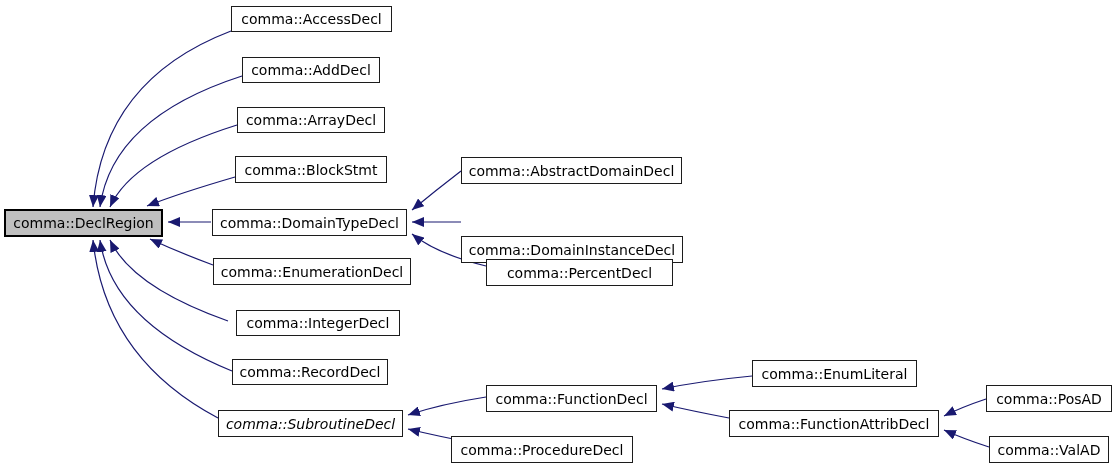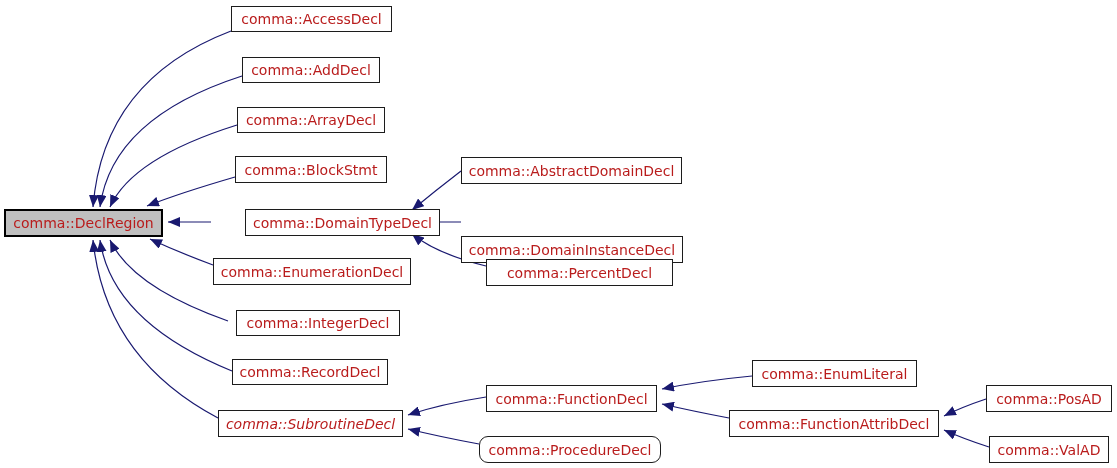--- a/index.html
+++ b/index.html
@@ -23,21 +23,21 @@
     height: 468px;
   }
   .node {
     position: absolute;
     box-sizing: border-box;
     display: flex;
     align-items: center;
     justify-content: center;
     background: #ffffff;
     border: 1.3px solid #1c1c1c;
-    color: #b91c1c;
+    color: #000000;
     font-size: 14px;
     white-space: nowrap;
     cursor: pointer;
   }
   .node.selected {
     background: #bfbfbf;
     border: 2px solid #000000;
     cursor: default;
   }
 </style>
@@ -81,21 +81,21 @@
       </div>
       <div class="node" style="left: 242px; top: 57px; width: 138px; height: 26px;">
         <span>comma::AddDecl</span>
       </div>
       <div class="node" style="left: 237px; top: 107px; width: 148px; height: 26px;">
         <span>comma::ArrayDecl</span>
       </div>
       <div class="node" style="left: 235px; top: 156px; width: 152px; height: 27px;">
         <span>comma::BlockStmt</span>
       </div>
-      <div class="node" style="left: 212px; top: 209px; width: 195px; height: 27px; margin-left: 33px;">
+      <div class="node" style="left: 212px; top: 209px; width: 195px; height: 27px;">
         <span>comma::DomainTypeDecl</span>
       </div>
       <div class="node" style="left: 213px; top: 258px; width: 198px; height: 27px;">
         <span>comma::EnumerationDecl</span>
       </div>
       <div class="node" style="left: 236px; top: 310px; width: 164px; height: 26px;">
         <span>comma::IntegerDecl</span>
       </div>
       <div class="node" style="left: 232px; top: 359px; width: 156px; height: 26px;">
         <span>comma::RecordDecl</span>
@@ -108,21 +108,21 @@
       </div>
       <div class="node" style="left: 461px; top: 208px; width: 222px; height: 27px; margin-top: 28px;">
         <span>comma::DomainInstanceDecl</span>
       </div>
       <div class="node" style="left: 486px; top: 259px; width: 187px; height: 27px;">
         <span>comma::PercentDecl</span>
       </div>
       <div class="node" style="left: 486px; top: 385px; width: 171px; height: 27px;">
         <span>comma::FunctionDecl</span>
       </div>
-      <div class="node" style="left: 479px; top: 436px; width: 182px; height: 27px; border-radius: 9px;">
+      <div class="node" style="left: 451px; top: 436px; width: 182px; height: 27px;">
         <span>comma::ProcedureDecl</span>
       </div>
       <div class="node" style="left: 752px; top: 360px; width: 165px; height: 27px;">
         <span>comma::EnumLiteral</span>
       </div>
       <div class="node" style="left: 729px; top: 410px; width: 210px; height: 27px;">
         <span>comma::FunctionAttribDecl</span>
       </div>
       <div class="node" style="left: 986px; top: 385px; width: 126px; height: 27px;">
         <span>comma::PosAD</span>

